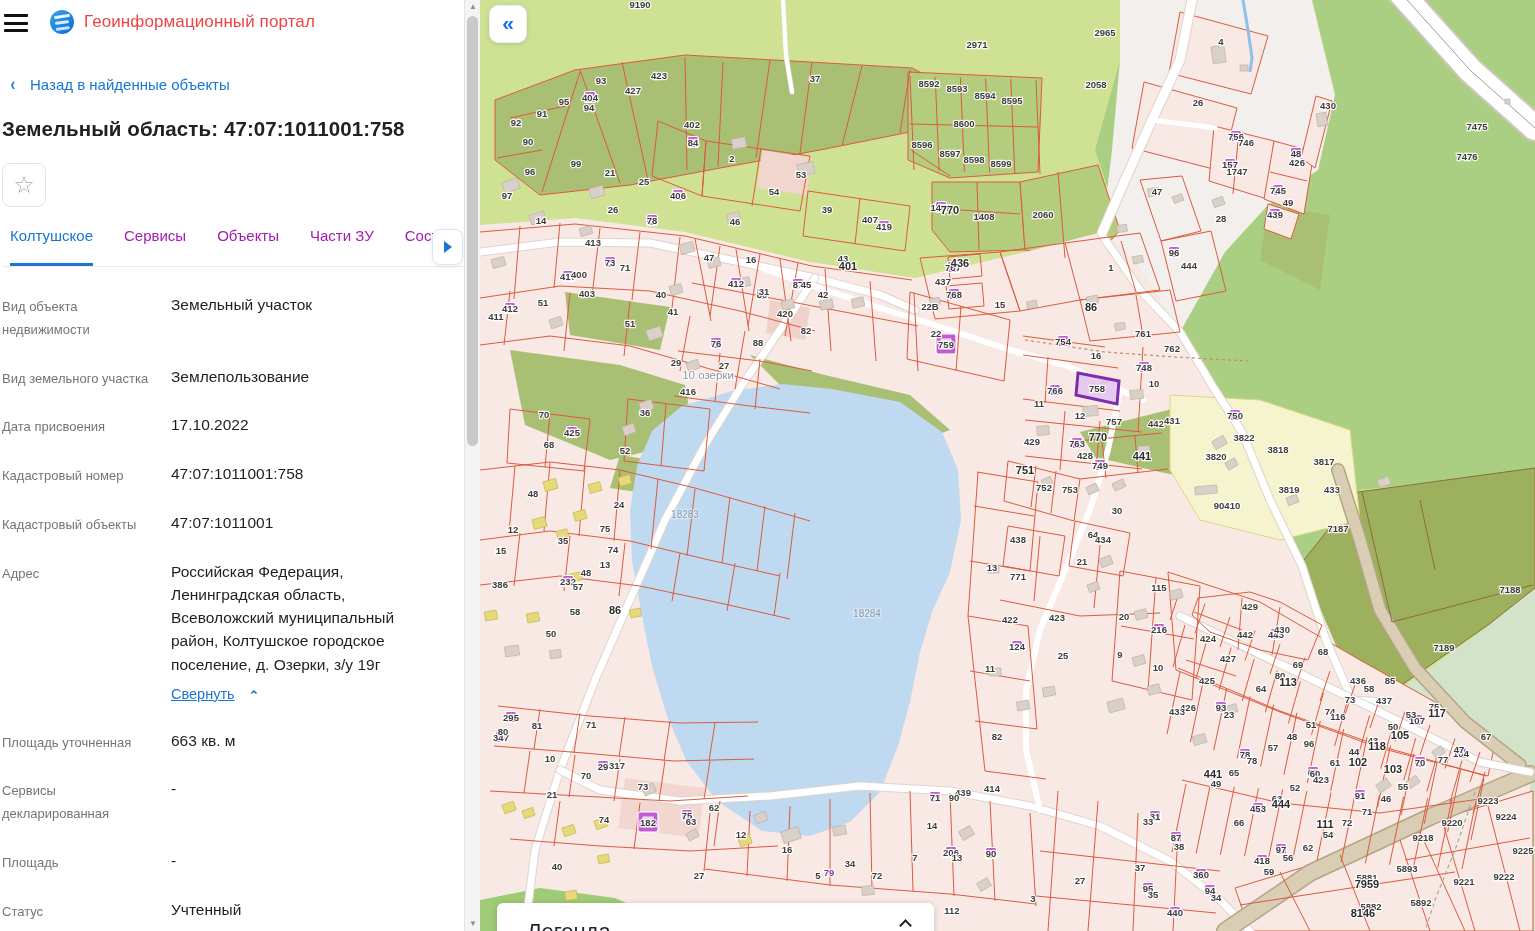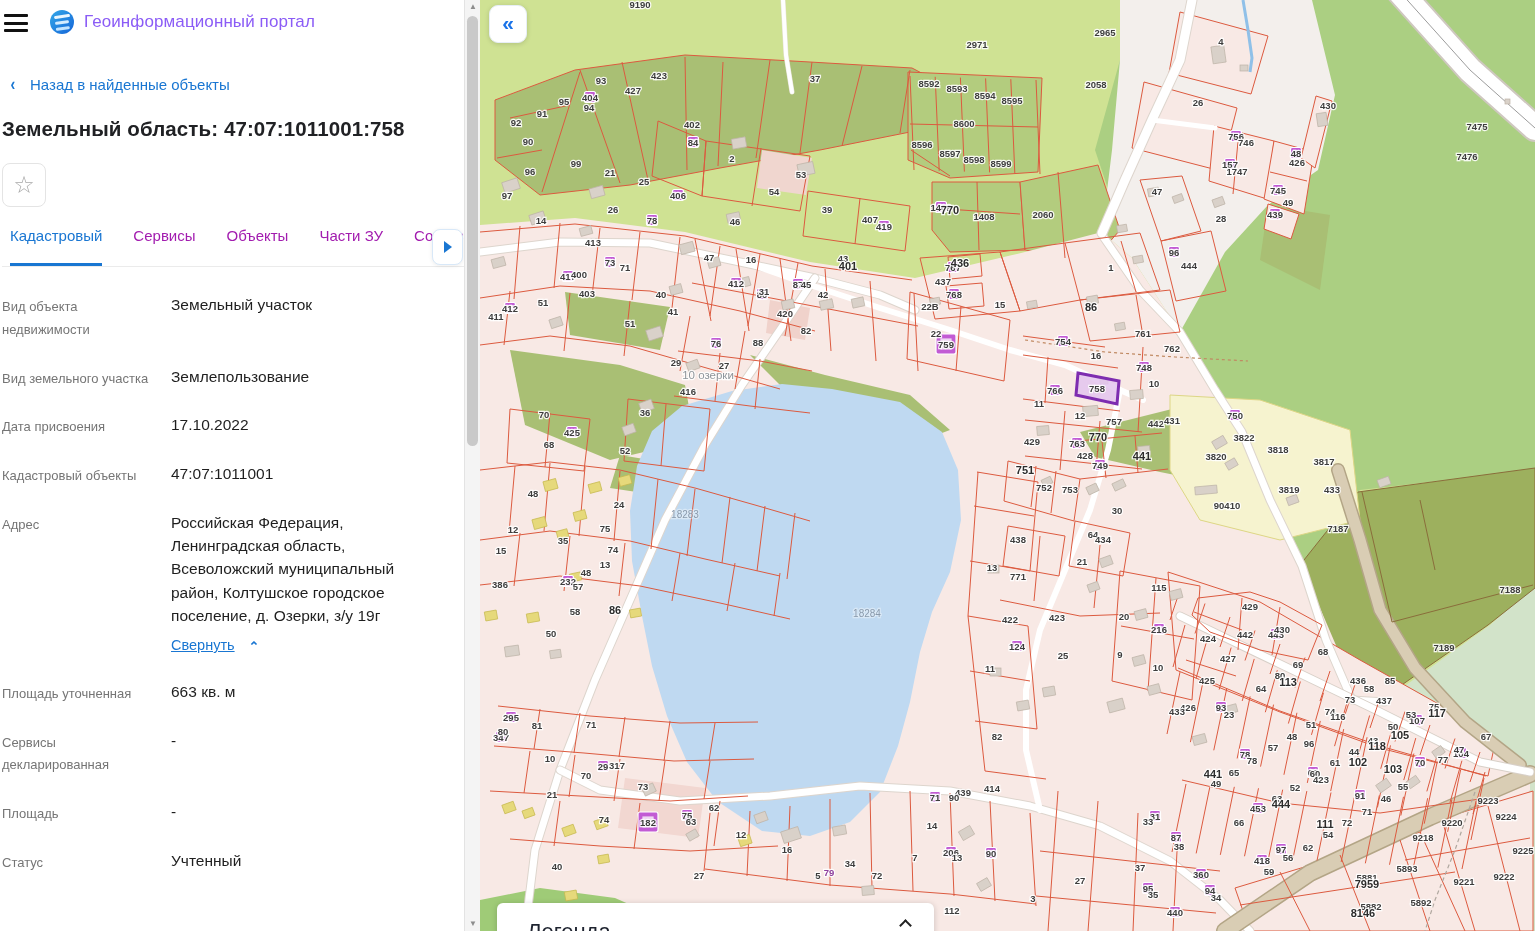--- a/index.html
+++ b/index.html
@@ -8,21 +8,21 @@
 
   
   #sidebar { position:absolute; left:0; top:0; width:464px; height:931px; background:#fff; padding:0 0 0 2px; overflow:hidden; }
   .sb-header { display:flex; align-items:center; height:44px; padding-left:2px; }
   .burger { width:24px; height:18px; display:flex; flex-direction:column; justify-content:space-between; cursor:pointer; margin-top:2px; }
   .burger span { display:block; height:3px; background:#111; border-radius:1px; }
   .logo { width:24px; height:24px; border-radius:50%; margin-left:22px;
           background:linear-gradient(135deg,#34a8e8 0%,#1565d8 100%); position:relative; overflow:hidden; }
   .logo:before { content:""; position:absolute; left:4px; top:5px; width:16px; height:3px; background:#eaf6ff; border-radius:2px; transform:rotate(-8deg); }
   .logo:after  { content:""; position:absolute; left:5px; top:11px; width:14px; height:3px; background:#d3ecff; border-radius:2px; transform:rotate(-8deg); box-shadow:0 6px 0 #c2e4ff; }
-  .app-title { margin-left:10px; font-size:17px; color:#8b5cf6; letter-spacing:.1px; }
+  .app-title { margin-left:10px; font-size:17px; color:#ef4444; letter-spacing:.1px; }
   .back-row { display:flex; align-items:center; margin:30px 0 0 8px; cursor:pointer; }
   .back-chevron { color:#1976d2; font-size:18px; font-weight:700; margin-right:14px; transform:scaleX(.8); }
   .back-label { color:#1976d2; font-size:15px; }
   h1.page-title { margin:22px 0 0 0; font-size:20.5px; font-weight:600; color:#202124; letter-spacing:.1px; }
   .fav-btn { width:44px; height:44px; border:1px solid #e4e4e4; border-radius:8px; background:#fff; margin-top:22px;
              display:flex; align-items:center; justify-content:center; cursor:pointer; }
   .fav-btn .star { font-size:24px; color:#a9a9a9; line-height:1; }
   .tabs { position:relative; display:flex; margin-top:20px; border-bottom:1px solid #ebebeb; width:462px; padding-left:8px; height:40px; }
   .tab { font-size:15px; color:#a21caf; margin-right:31px; padding-bottom:14px; white-space:nowrap; cursor:pointer; }
   .tab.active { color:#1976d2; border-bottom:3px solid #1976d2; }
@@ -83,21 +83,21 @@
       <span class="back-label">Назад в найденные объекты</span>
     </div>
 
     <h1 class="page-title">Земельный область: 47:07:1011001:758</h1>
 
     <div class="fav-btn">
       <span class="star">☆</span>
     </div>
 
     <div class="tabs" id="tabs">
-      <div class="tab active">Кадастровый</div>
+      <div class="tab active">Колтушское</div>
         <div class="tab">Сервисы</div>
         <div class="tab">Объекты</div>
         <div class="tab">Части ЗУ</div>
         <div class="tab">Состав</div>
         <div class="tab-arrow-btn">
         <span class="tri"></span>
       </div>
     </div>
 
     <div class="info" id="info-rows">
@@ -105,20 +105,24 @@
           <div class="f-label">Вид объекта недвижимости</div>
           <div class="f-value">Земельный участок</div>
         </div>
         <div class="info-row">
           <div class="f-label">Вид земельного участка</div>
           <div class="f-value">Землепользование</div>
         </div>
         <div class="info-row">
           <div class="f-label">Дата присвоения</div>
           <div class="f-value">17.10.2022</div>
+        </div>
+        <div class="info-row">
+          <div class="f-label">Кадастровый номер</div>
+          <div class="f-value">47:07:1011001:758</div>
         </div>
         <div class="info-row">
           <div class="f-label">Кадастровый объекты</div>
           <div class="f-value">47:07:1011001</div>
         </div>
         <div class="info-row">
           <div class="f-label">Адрес</div>
           <div class="f-value">Российская Федерация, Ленинградская область, Всеволожский муниципальный район, Колтушское городское поселение, д. Озерки, з/у 19г<div><span class="collapse-link">Свернуть</span><span class="collapse-caret">⌃</span></div></div>
         </div>
         <div class="info-row">

